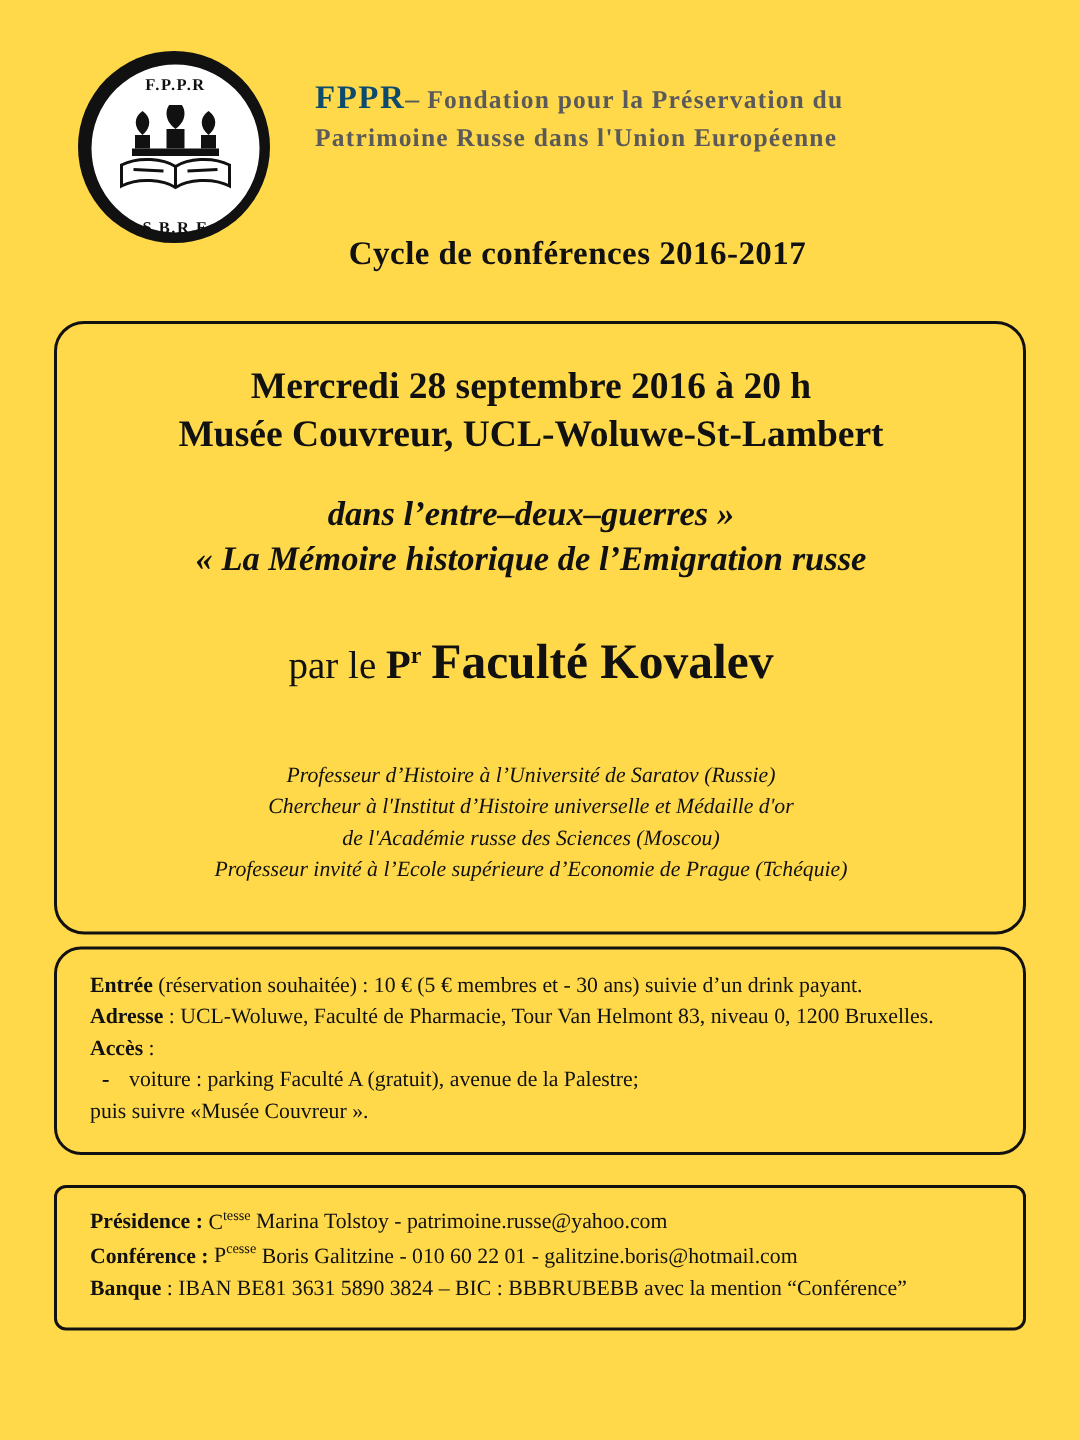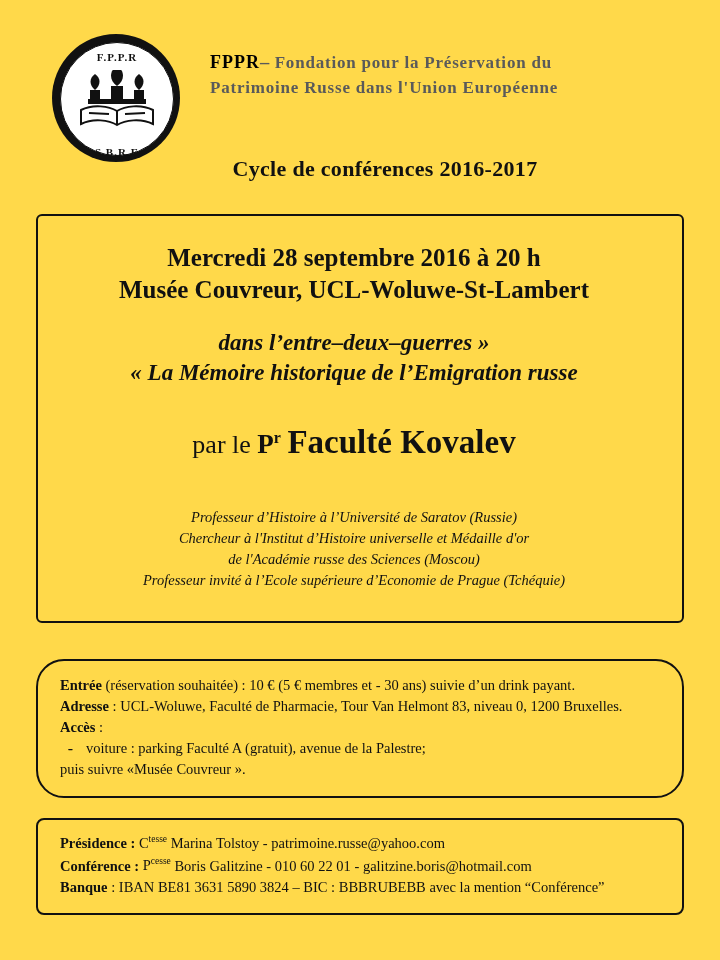--- a/index.html
+++ b/index.html
@@ -72,23 +72,23 @@
   }
   .org-line {
     font-family: "Liberation Serif", serif;
     font-weight: bold;
     color: #5a5a5a;
     font-size: 18.5px;
     letter-spacing: 0.4px;
     line-height: 1.35;
   }
   .org-line .fppr {
-    font-size: 18px;
+    font-size: 22px;
     letter-spacing: 1px;
-    color: #000000;
+    color: #0c4a6e;
   }
   .org-line .small-caps {
     font-size: 17px;
     letter-spacing: 0.8px;
   }
 
   
   .cycle {
     text-align: center;
     font-weight: bold;
@@ -102,21 +102,21 @@
   .box {
     border: 2px solid #111;
     border-radius: 22px;
     background: transparent;
     margin: 0 36px;
     box-sizing: border-box;
   }
   .main-box {
     margin-top: 32px;
     padding: 26px 26px 30px 14px;
-    border-radius: 6px;
+    border-radius: 20px;
   }
   .date-line {
     text-align: center;
     font-weight: bold;
     font-size: 25px;
     line-height: 1.28;
   }
   .talk-title {
     text-align: center;
     font-style: italic;
@@ -147,23 +147,23 @@
   .bio {
     text-align: center;
     font-style: italic;
     font-size: 14.5px;
     line-height: 1.45;
     margin-top: 46px;
   }
 
   
   .info-box {
-    margin-top: 36px;
+    margin-top: 8px;
     padding: 14px 20px 16px 22px;
-    border-radius: 28px;
+    border-radius: 18px;
     font-size: 14.5px;
     line-height: 1.45;
   }
   .info-box b { font-weight: bold; }
   .info-list {
     margin: 0;
     padding: 0;
     list-style: none;
   }
   .info-list li {

